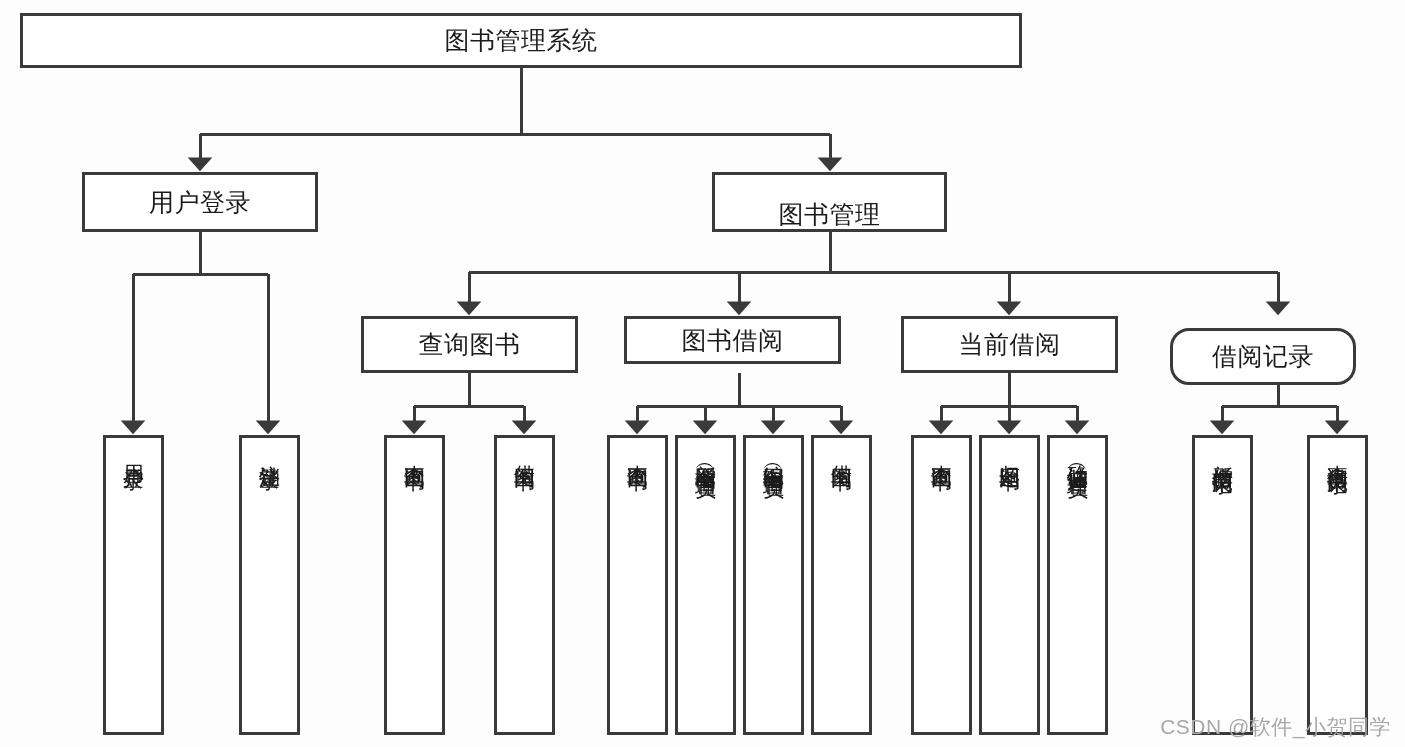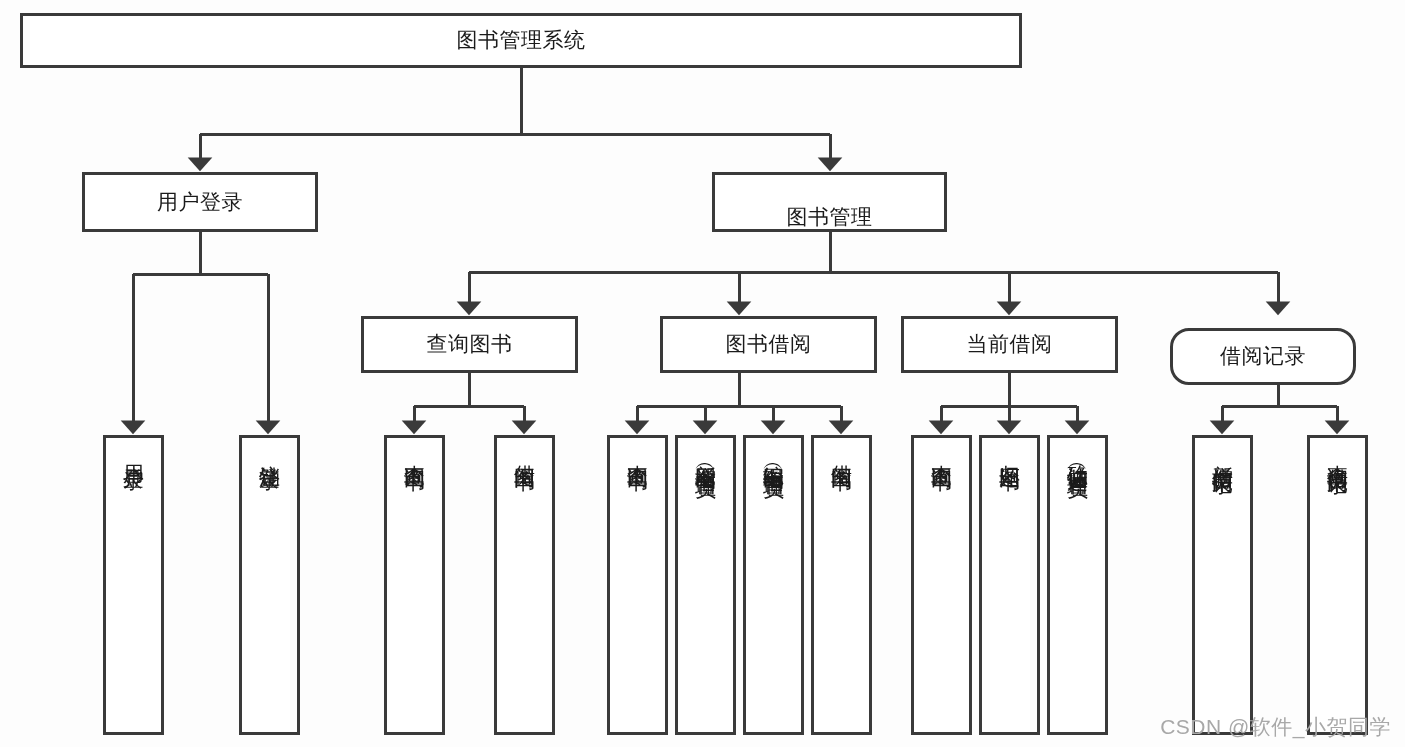--- a/index.html
+++ b/index.html
@@ -24,21 +24,21 @@
     position: absolute;
     box-sizing: border-box;
     border: 3px solid #3a3a3a;
     background: #ffffff;
     display: flex;
     align-items: center;
     justify-content: center;
     color: #1b1b1b;
   }
   .node-label {
-    font-size: 21px;
+    font-size: 25px;
     line-height: 1.15;
     letter-spacing: 0.5px;
     white-space: nowrap;
     color: #1b1b1b;
   }
   .node.leaf {
     align-items: flex-start;
     padding-top: 10px;
   }
   .node.leaf .node-label {
@@ -132,21 +132,21 @@
   <div class="node" style="left:82px; top:172px; width:236px; height:60px;">
     <span class="node-label">用户登录</span>
   </div>
   <div class="node" style="left:712px; top:172px; width:235px; height:60px;align-items:flex-end;">
     <span class="node-label">图书管理</span>
   </div>
 
   <div class="node" style="left:361px; top:316px; width:217px; height:57px;">
     <span class="node-label">查询图书</span>
   </div>
-  <div class="node" style="left:660px; top:316px; width:217px; height:57px;">
+  <div class="node" style="left:624px; top:316px; width:217px; height:48px;">
     <span class="node-label">图书借阅</span>
   </div>
   <div class="node" style="left:901px; top:316px; width:217px; height:57px;align-items:center;">
     <span class="node-label">当前借阅</span>
   </div>
   <div class="node" style="left:1170px; top:328px; width:186px; height:57px;border-radius:19px;">
     <span class="node-label">借阅记录</span>
   </div>
 
   <div class="node leaf" style="left:103px; top:435px; width:61px; height:300px;">

